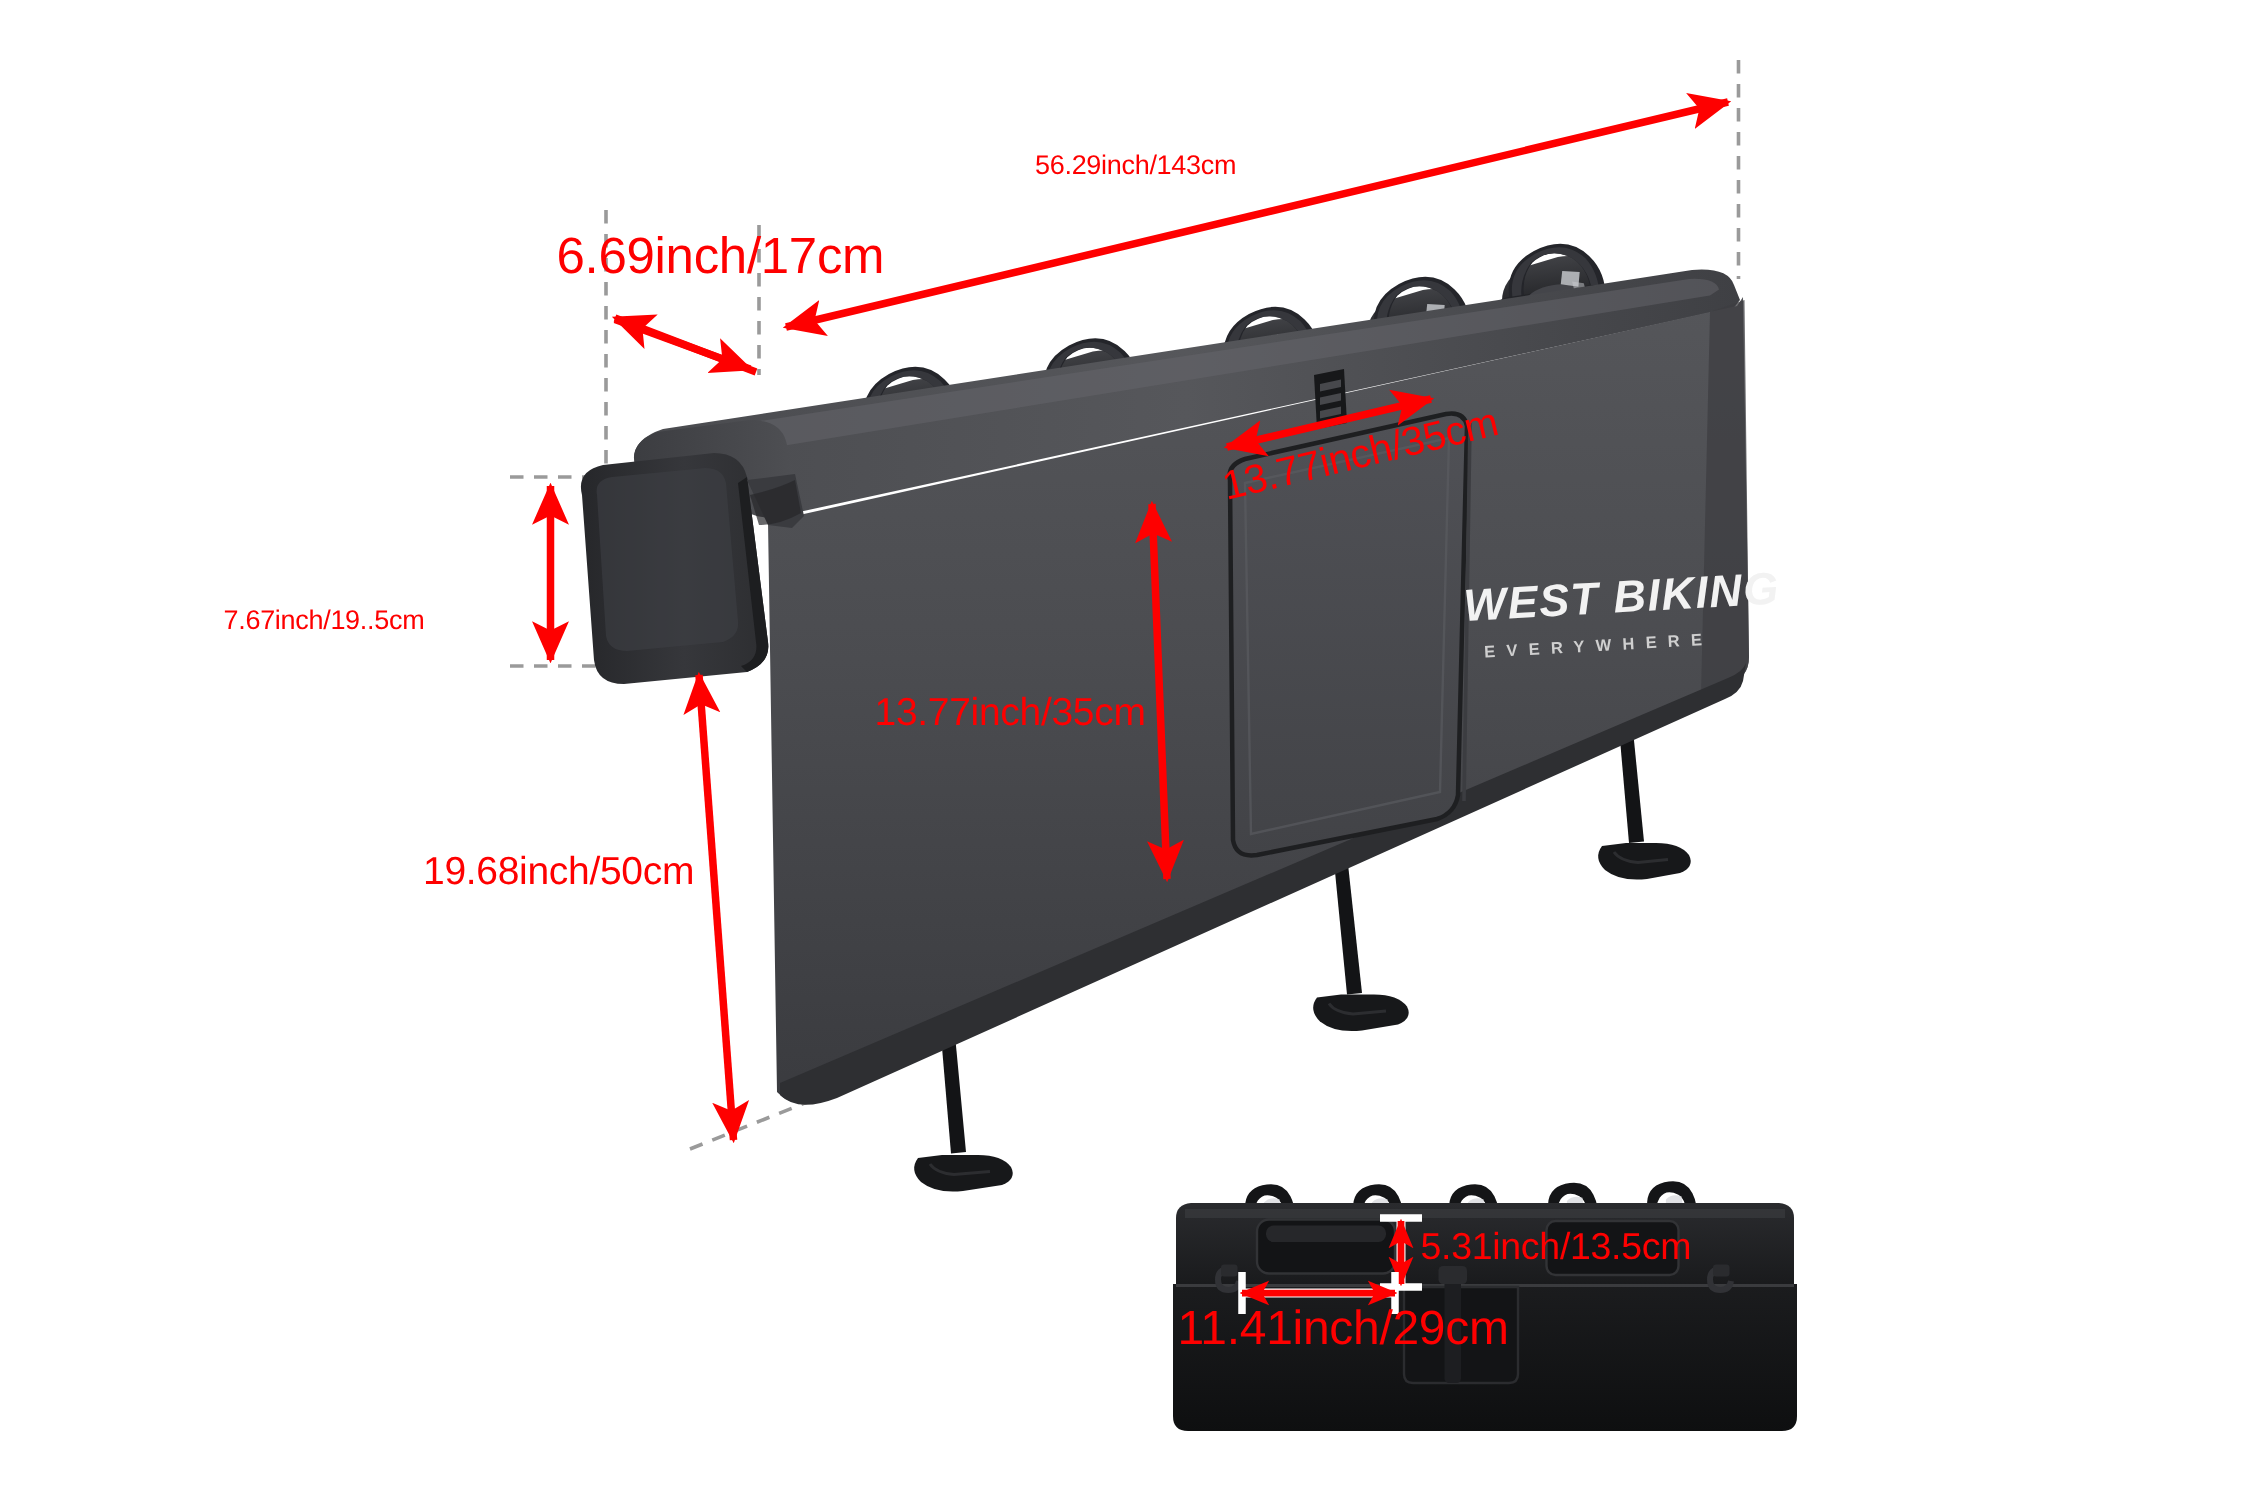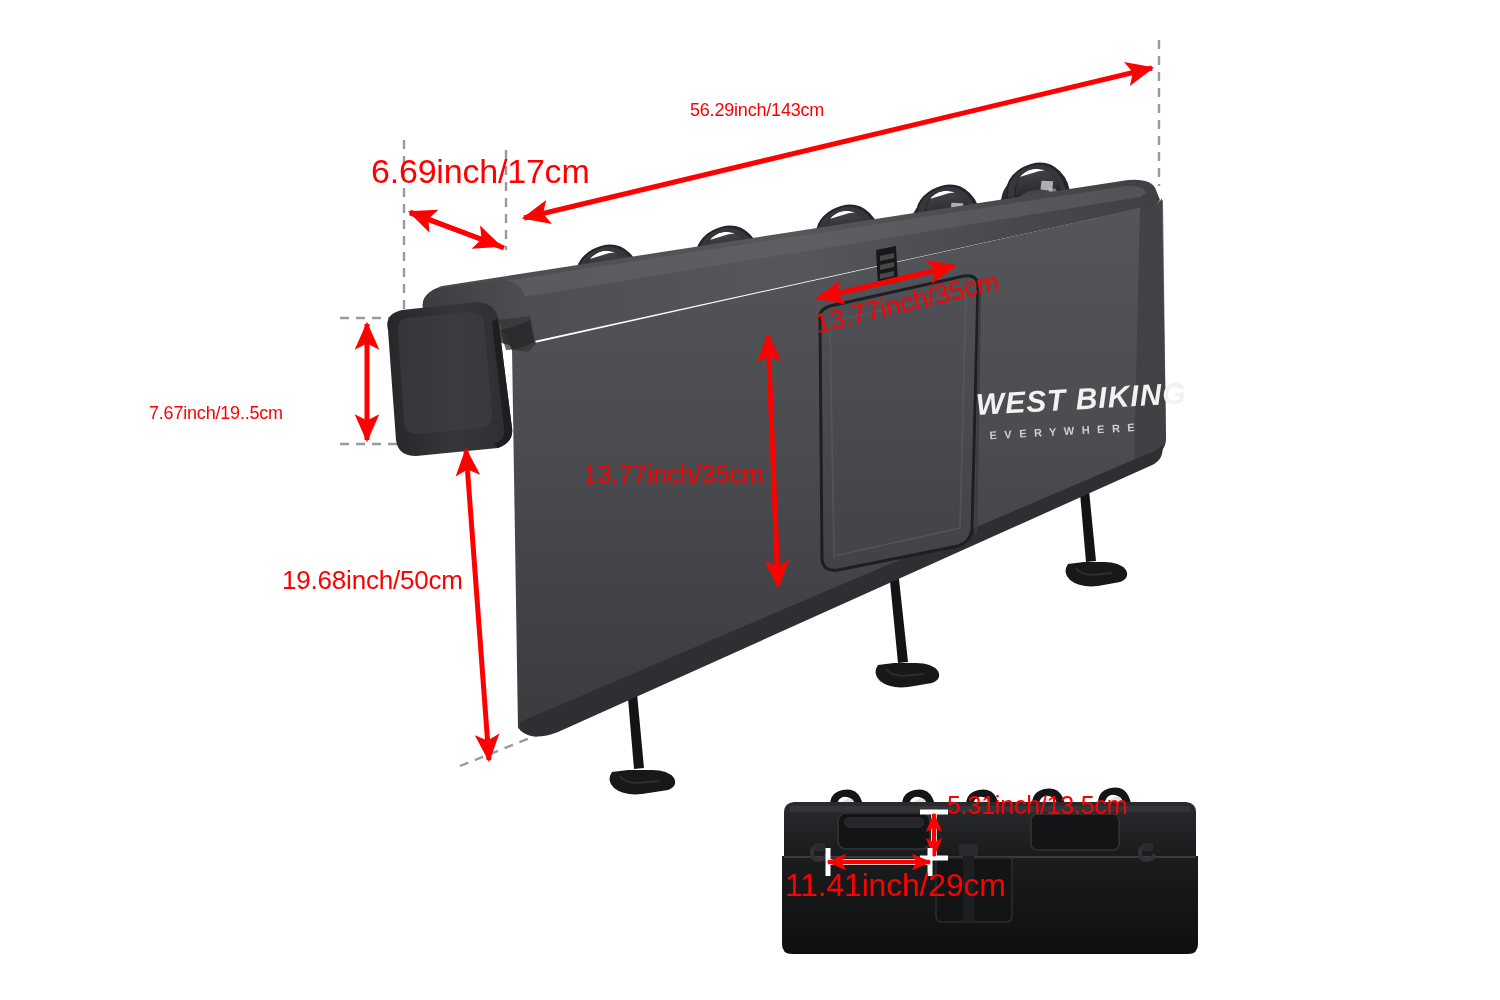--- a/index.html
+++ b/index.html
@@ -34,21 +34,21 @@
     letter-spacing: -0.2px;
     user-select: none;
   }
   #lbl-length   { left: 690px; top: 100px;  font-size: 18px; text-align: center; }
   #lbl-flap     { left: 371px; top: 152px;  font-size: 34px; }
   #lbl-height   { left: 149px; top: 375px;  font-size: 18px; margin-top: 28px; }
   #lbl-drop     { left: 282px; top: 565px;  font-size: 26px; text-align: center; }
   #lbl-pocket-w { left: 812px; top: 310px;  font-size: 27px;
                   transform: rotate(-13.5deg); transform-origin: left top; }
   #lbl-pocket-h { left: 583px; top: 459px;  font-size: 26px; }
-  #lbl-inset-v  { left: 947px; top: 791px;  font-size: 25px; }
+  #lbl-inset-v  { left: 947px; top: 817px;  font-size: 25px; }
   #lbl-inset-h  { left: 785px; top: 867px;  font-size: 32px; }
 
   .brand-block {
     position: absolute;
     left: 975px;
     top: 390px;
     transform: rotate(-3.2deg);
     transform-origin: left top;
     user-select: none;
     pointer-events: none;

